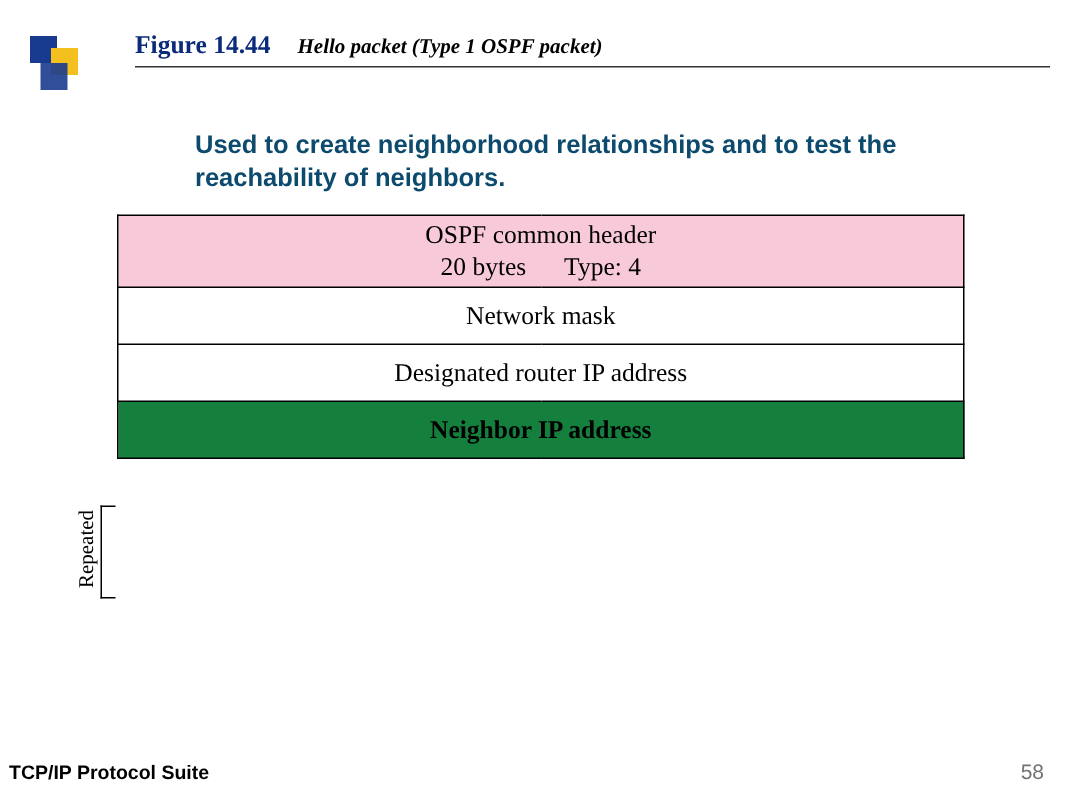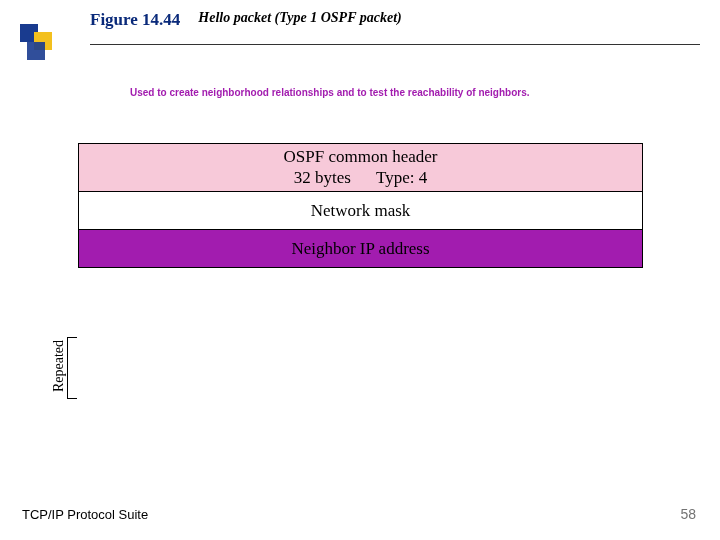--- a/index.html
+++ b/index.html
@@ -24,21 +24,21 @@
     height: 18px;
   }
   .header-row {
     position: absolute;
     left: 90px;
     top: 10px;
     right: 20px;
     height: 35px;
     border-bottom: 1px solid #333;
     display: flex;
-    align-items: flex-start;
+    align-items: flex-end;
     gap: 18px;
     padding-bottom: 4px;
   }
   .fig-label {
     color: #0a2a7a;
     font-weight: bold;
     font-size: 17px;
   }
   .fig-title {
     color: #000;
@@ -46,23 +46,23 @@
     font-style: italic;
     font-size: 14px;
   }
   .desc {
     position: absolute;
     left: 130px;
     top: 86px;
     width: 505px;
     font-family: Verdana, Geneva, sans-serif;
     font-weight: bold;
-    font-size: 10px;
+    font-size: 17px;
     line-height: 1.3;
-    color: #a21caf;
+    color: #0c4a6e;
   }
   .packet-wrap {
     position: absolute;
     left: 78px;
     top: 143px;
     width: 565px;
   }
   .packet-table {
     border-collapse: collapse;
     width: 100%;
@@ -71,21 +71,21 @@
   }
   .packet-table td {
     border: 1px solid #000;
     text-align: center;
     height: 38px;
     vertical-align: middle;
     padding: 2px 4px;
     background: #fff;
   }
   .packet-table td.pink { background: #f7c9d9; }
-  .packet-table td.yellow { background: #a21caf; border: 1.5px solid #000; }
+  .packet-table td.yellow { background: #15803d; border: 1.5px solid #000; font-weight: bold; }
   .hdr-row td { height: 48px; }
   .hdr-inner { line-height: 1.2; }
   .repeated-wrap {
     position: absolute;
     left: 55px;
     top: 339px;
     width: 22px;
     height: 62px;
   }
   .repeated-label {
@@ -106,24 +106,24 @@
     left: 12px;
     top: -2px;
     width: 10px;
     height: 62px;
     border-left: 1px solid #000;
     border-top: 1px solid #000;
     border-bottom: 1px solid #000;
   }
   .footer-left {
     position: absolute;
-    left: 22px;
+    left: 6px;
     bottom: 18px;
     font-family: Verdana, Geneva, sans-serif;
-    font-weight: normal;
+    font-weight: bold;
     font-size: 13px;
     color: #000;
   }
   .footer-right {
     position: absolute;
     right: 24px;
     bottom: 18px;
     font-family: Verdana, Geneva, sans-serif;
     font-size: 14px;
     color: #737373;
@@ -153,29 +153,32 @@
       <col style="width:5%">
       <col style="width:5%">
       <col style="width:22%">
     </colgroup>
     <tbody>
         <tr class="hdr-row">
       <td class="pink" colspan="5">
         <div class="hdr-inner">
           <div>OSPF common header</div>
           <div>
-            <span>32 bytes</span>
+            <span>20 bytes</span>
             &nbsp;&nbsp;&nbsp;&nbsp;
             <span>Type: 4</span>
           </div>
         </div>
       </td>
     </tr>
     <tr>
       <td colspan="5">Network mask</td>
+    </tr>
+    <tr>
+      <td colspan="5">Designated router IP address</td>
     </tr>
     <tr>
       <td class="yellow" colspan="5">Neighbor IP address</td>
     </tr>
   </tbody>
     </table>
 </div>
 
 <div class="repeated-wrap">
   <div class="repeated-bracket"></div>

